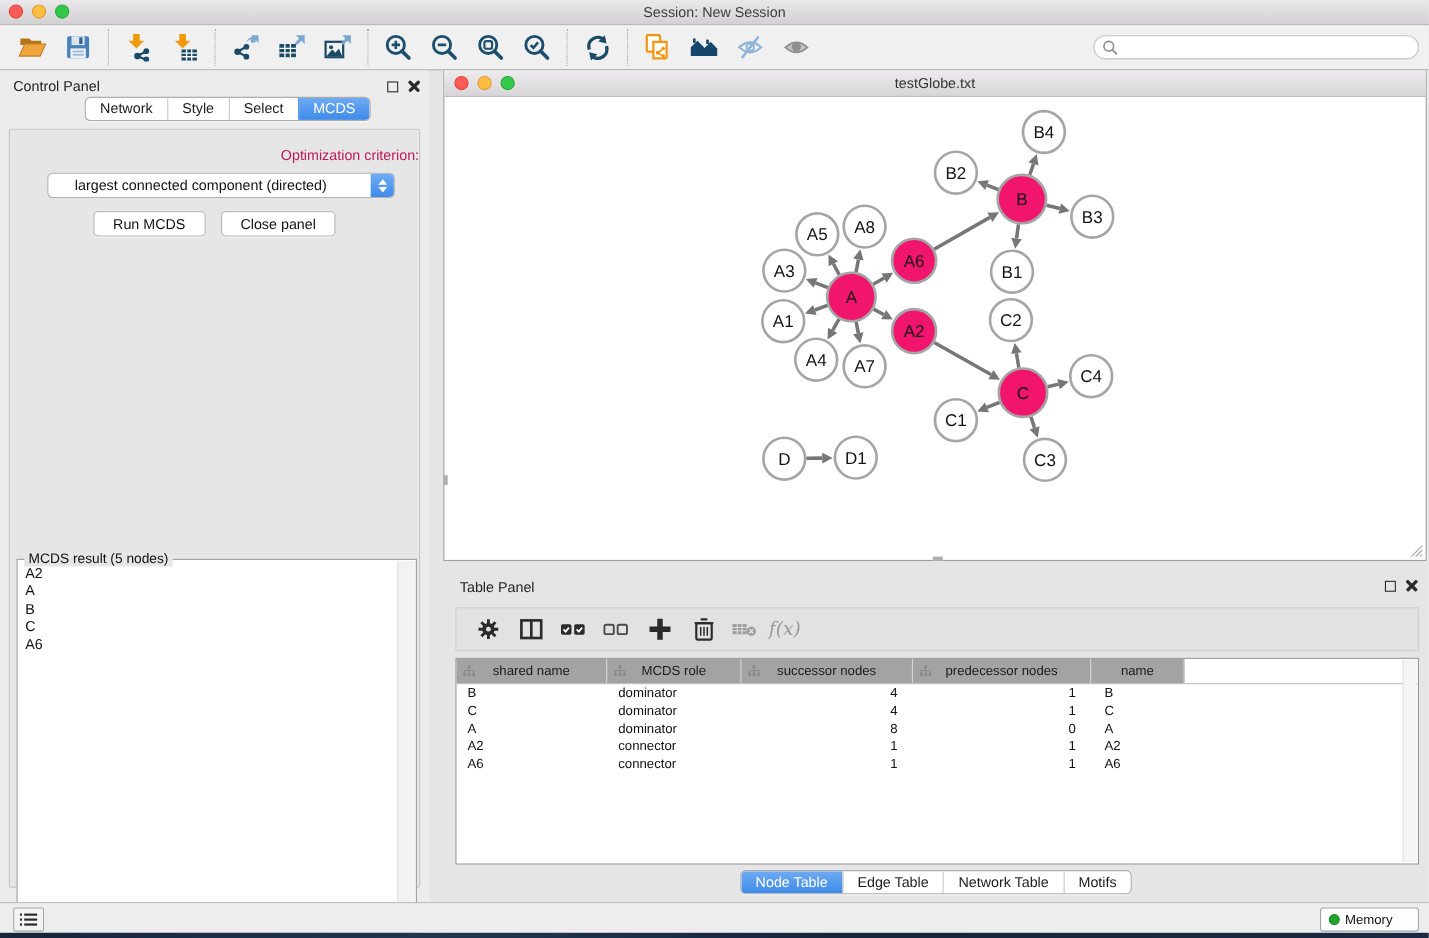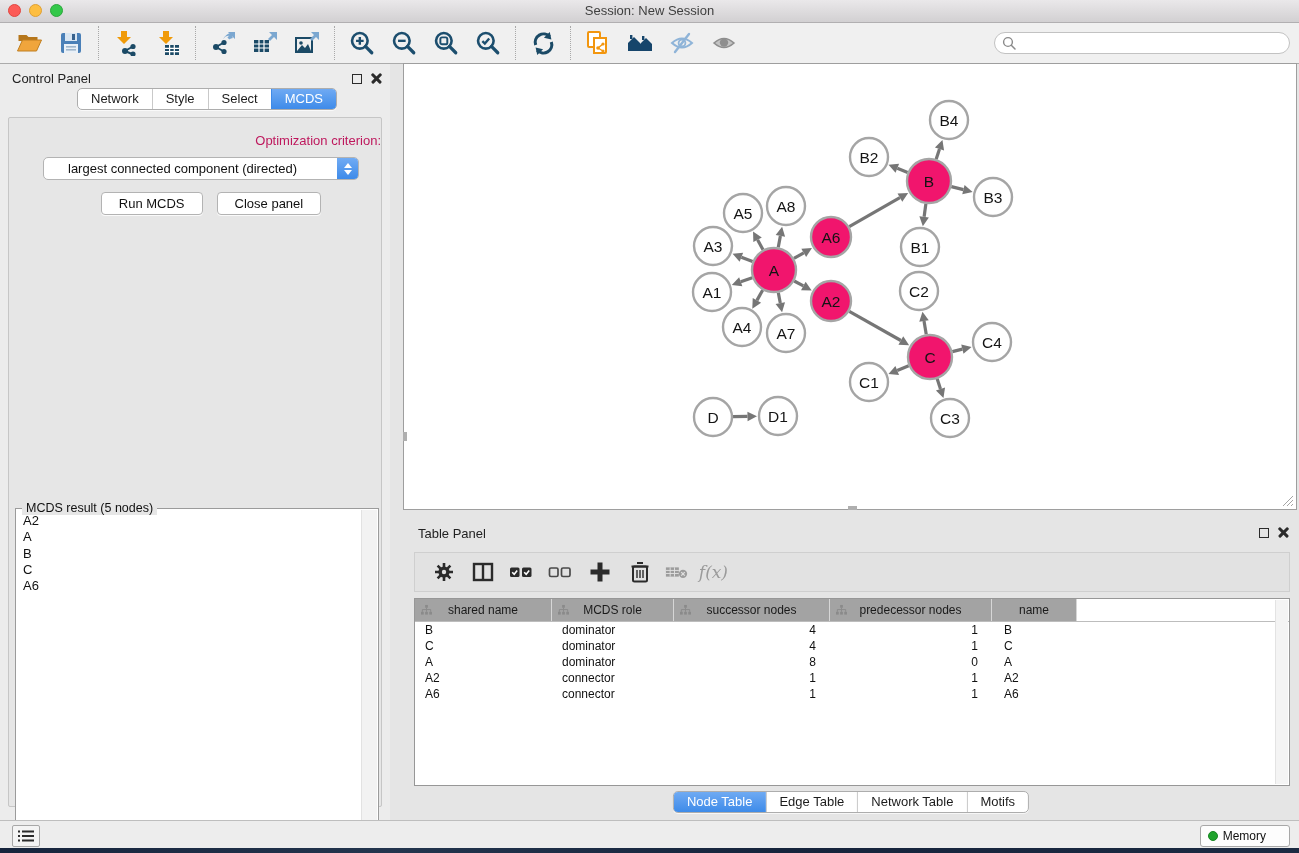--- a/index.html
+++ b/index.html
@@ -43,21 +43,21 @@
   .tab-content{position:absolute;left:8px;top:53px;width:374px;height:690px;background:#E6E6E6;
     border:1px solid #C6C6C6;border-radius:2px;box-sizing:border-box;}
   .opt-label{position:absolute;left:0;top:15px;width:100%;text-align:right;font-size:13px;color:#be185d;}
   .dropdown{position:absolute;left:34px;top:39px;width:316px;height:23px;background:#fff;border:1px solid #B3B3B3;
     border-radius:5px;box-sizing:border-box;display:flex;align-items:center;padding-left:14px;}
   .dropdown .dd-text{flex:1;padding-left:10px;font-size:13px;color:#111;white-space:nowrap;}
   .dd-stepper{width:21px;height:21px;border-radius:0 4px 4px 0;background:linear-gradient(#71ABF4,#3E8BE9);
     display:flex;flex-direction:column;align-items:center;justify-content:center;gap:2px;}
   .dd-up{width:0;height:0;border-left:4px solid transparent;border-right:4px solid transparent;border-bottom:5px solid #fff;}
   .dd-down{width:0;height:0;border-left:4px solid transparent;border-right:4px solid transparent;border-top:5px solid #fff;}
-  .cp-buttons{position:absolute;left:16px;top:74px;width:100%;display:flex;justify-content:center;gap:14px;}
+  .cp-buttons{position:absolute;left:0;top:74px;width:100%;display:flex;justify-content:center;gap:14px;}
   .mac-btn{height:21px;line-height:21px;padding:0 17px;background:#fff;border:1px solid #B3B3B3;border-radius:4px;
     font-size:13px;color:#111;box-shadow:0 1px 0 rgba(255,255,255,.8);}
 
   .result-box{position:absolute;left:6px;top:390px;width:364px;height:340px;border:1px solid #9B9B9B;background:#fff;box-sizing:border-box;}
   .result-legend{position:absolute;left:6px;top:-8px;background:#E6E6E6;padding:0 4px;font-size:12.5px;color:#111;}
   .result-list{position:absolute;left:0;top:4px;right:16px;bottom:2px;overflow:hidden;}
   .result-item{font-size:13px;color:#111;line-height:16.3px;padding-left:7px;}
   .result-scroll{position:absolute;right:1px;top:1px;bottom:1px;width:15px;background:#F2F2F2;border-left:1px solid #E2E2E2;}
 
   
@@ -302,20 +302,28 @@
             <div class="result-item">B</div>
             <div class="result-item">C</div>
             <div class="result-item">A6</div>
           </div>
         <div class="result-scroll"></div>
       </div>
     </div>
   </div>
 
   <div class="net-window">
+    <div class="net-titlebar">
+      <div class="lights">
+        <div class="light red"></div>
+        <div class="light yellow"></div>
+        <div class="light green"></div>
+      </div>
+      <span class="net-title-text">testGlobe.txt</span>
+    </div>
     <svg id="graph-svg" width="892" height="421">
         <line x1="358.01124522107034" y1="161.7948702451939" x2="352.5720443807545" y2="151.79375902267765" stroke="#767676" stroke-width="3.2"></line>
         <polygon points="348.03321088510967,143.44816195004034 356.7887671121923,149.5004536775097 348.3553216493167,154.08706436784558" fill="#767676"></polygon>
         <line x1="373.23863630615426" y1="159.3939397005106" x2="375.3791996809693" y2="147.97760170149684" stroke="#767676" stroke-width="3.2"></line>
         <polygon points="377.1299407639461,138.64031592562077 380.09698617825404,148.86218666973772 370.66141318368454,147.09301673325595" fill="#767676"></polygon>
         <line x1="347.59698311096014" y1="173.57914089611546" x2="336.38226152677026" y2="169.1667914203686" stroke="#767676" stroke-width="3.2"></line>
         <polygon points="327.5418849856451,165.68861048615543 338.1396582093201,164.70007485222118 334.62486484422044,173.63350798851604" fill="#767676"></polygon>
         <line x1="347.32416185393134" y1="189.69142643892758" x2="335.744046237178" y2="193.80049972229168" stroke="#767676" stroke-width="3.2"></line>
         <polygon points="326.7909826551062,196.97739325141393 334.1388789803583,189.2768465439817 337.3492134939977,198.32415290060166" fill="#767676"></polygon>
         <line x1="357.7407005957243" y1="202.05562706386607" x2="351.930810079583" y2="212.4044945457428" stroke="#767676" stroke-width="3.2"></line>

